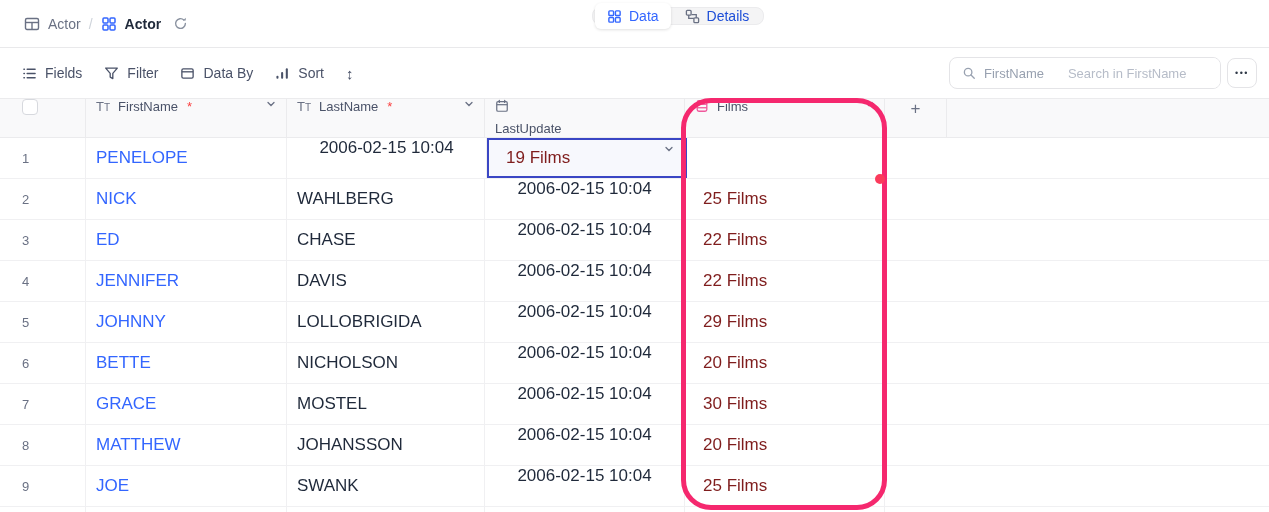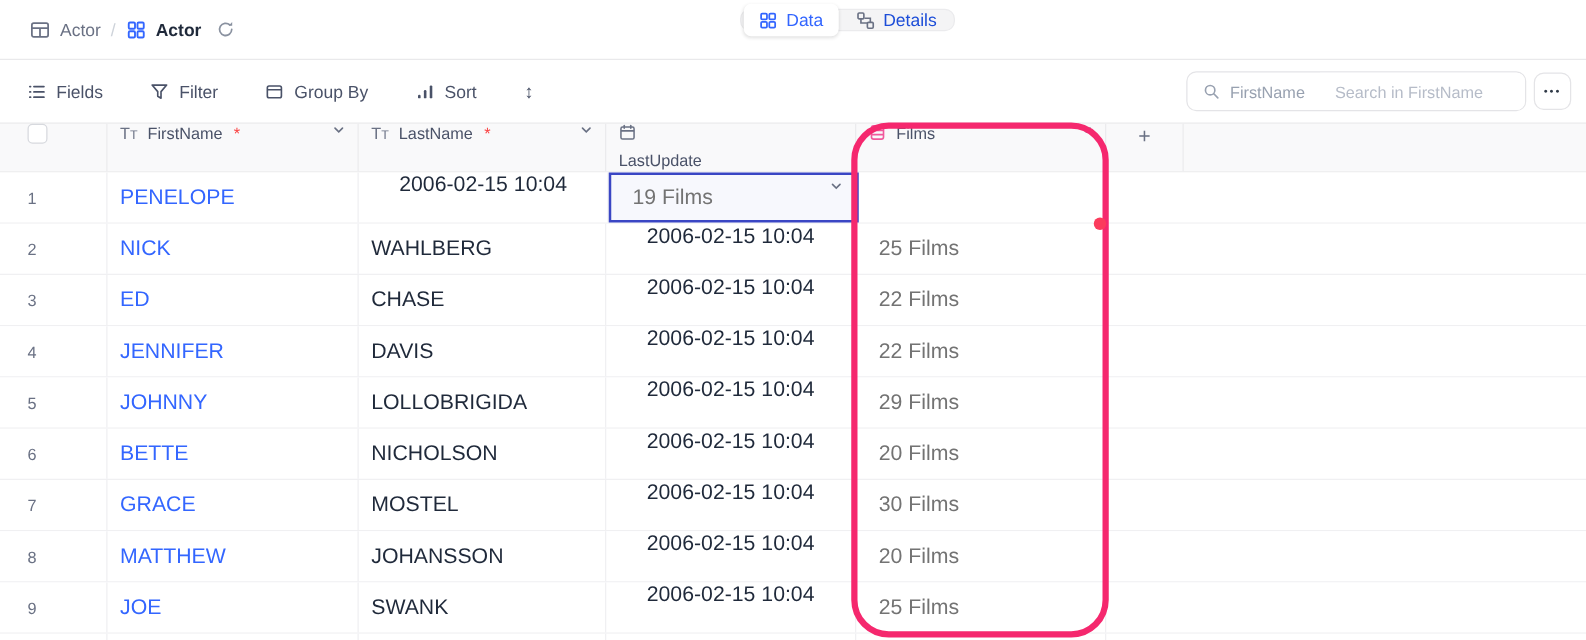--- a/index.html
+++ b/index.html
@@ -15,21 +15,21 @@
   .refresh-btn { margin-left:4px; display:flex; align-items:center; cursor:pointer; }
 
   .tab-group { position:absolute; left:592px; top:7px; height:18px; background:#f4f4f5;
                border:1px solid #ebebed; border-radius:8px; display:flex; align-items:center; padding:2px; gap:2px; }
   .tab { display:flex; align-items:center; gap:7px; padding:5px 12px; border-radius:6px;
          font-size:14px; color:#1d4ed8; cursor:pointer; }
   .tab.active { background:#ffffff; color:#3366ff; box-shadow:0 1px 3px rgba(0,0,0,.12); font-weight:500; }
 
   
   .toolbar { height:50px; position:relative; background:#fff; }
-  .tool-left { position:absolute; left:22px; top:0; height:50px; display:flex; align-items:center; gap:38px; }
+  .tool-left { position:absolute; left:22px; top:0; height:50px; display:flex; align-items:center; gap:22px; }
   .tool-btn { display:flex; align-items:center; gap:8px; font-size:14px; color:#44506299; color:#4a5268; cursor:pointer; }
   .rowheight-btn { font-size:15px; color:#4a5268; cursor:pointer; }
 
   .tool-right { position:absolute; right:12px; top:9px; display:flex; align-items:center; gap:6px; }
   .searchbox { width:272px; height:32px; border:1px solid #e4e4e7; border-radius:8px;
                display:flex; align-items:center; background:#fff; overflow:hidden; }
   .search-field { display:flex; align-items:center; gap:8px; padding:0 12px; height:100%; cursor:pointer; }
   .search-field span { font-size:13px; color:#98a1b0; }
   .search-divider { width:1px; height:100%; background:#e4e4e7; }
   .search-input { border:none; outline:none; flex:1; height:100%; padding:0 12px; font-size:13px;
@@ -56,21 +56,21 @@
   .hdr .c-num { padding-left:22px; }
   .checkbox { width:16px; height:16px; border:1px solid #d7d9de; border-radius:4px; background:#fff; cursor:pointer; }
   .tt-icon { color:#6a7184; font-size:13px; letter-spacing:0; }
   .tt-icon small { font-size:10px; }
 
   .row { display:flex; height:41px; border-bottom:1px solid #f0f0f2; background:#fff; }
   .cell { display:flex; align-items:center; border-right:1px solid #f0f0f2; padding:0 10px;
           font-size:17px; color:#1f293a; white-space:nowrap; overflow:hidden; cursor:default; }
   .cell.c-num { color:#6a7184; padding-left:22px; font-size:13px; }
   .cell.c-first { color:#3366ff; cursor:pointer; }
-  .cell.c-films { color:#737373; padding-left:18px; cursor:pointer;text-align:right; }
+  .cell.c-films { color:#7f1d1d; padding-left:18px; cursor:pointer;text-align:right; }
   .cell.selected { background:#f7f8fd; border:2px solid #3a46c4; padding-left:17px; }
   .stub-row { display:flex; height:5px; background:#fff; }
   .stub-row .cell { border-bottom:none; }
 
   
   .annotation { position:absolute; left:681px; top:98px; width:206px; height:412px;
                 border:5px solid #f5286e; border-radius:30px; pointer-events:none; z-index:20; }
   .annotation-dot { position:absolute; left:875px; top:174px; width:10px; height:10px; border-radius:50%;
                     background:#fb3b5c; pointer-events:none; z-index:21; }
 
@@ -167,21 +167,21 @@
       </span>
       <span>Filter</span>
     </div>
     <div class="tool-btn">
       <span class="icon">
         <svg width="15" height="15" viewBox="0 0 16 16">
             <rect x="2" y="3" width="12" height="10" rx="1.5" fill="none" stroke="#4a5268" stroke-width="1.4"></rect>
             <line x1="2" y1="6.2" x2="14" y2="6.2" stroke="#4a5268" stroke-width="1.4"></line>
           </svg>
       </span>
-      <span>Group By</span>
+      <span>Data By</span>
     </div>
     <div class="tool-btn">
       <span class="icon">
         <svg width="15" height="15" viewBox="0 0 16 16">
             <g fill="#4a5268">
               <rect x="1.5" y="10.5" width="2.2" height="3" rx="1"></rect>
               <rect x="6.5" y="6.5" width="2.2" height="7" rx="1"></rect>
               <rect x="11.5" y="2.5" width="2.2" height="11" rx="1"></rect>
             </g>
           </svg>

